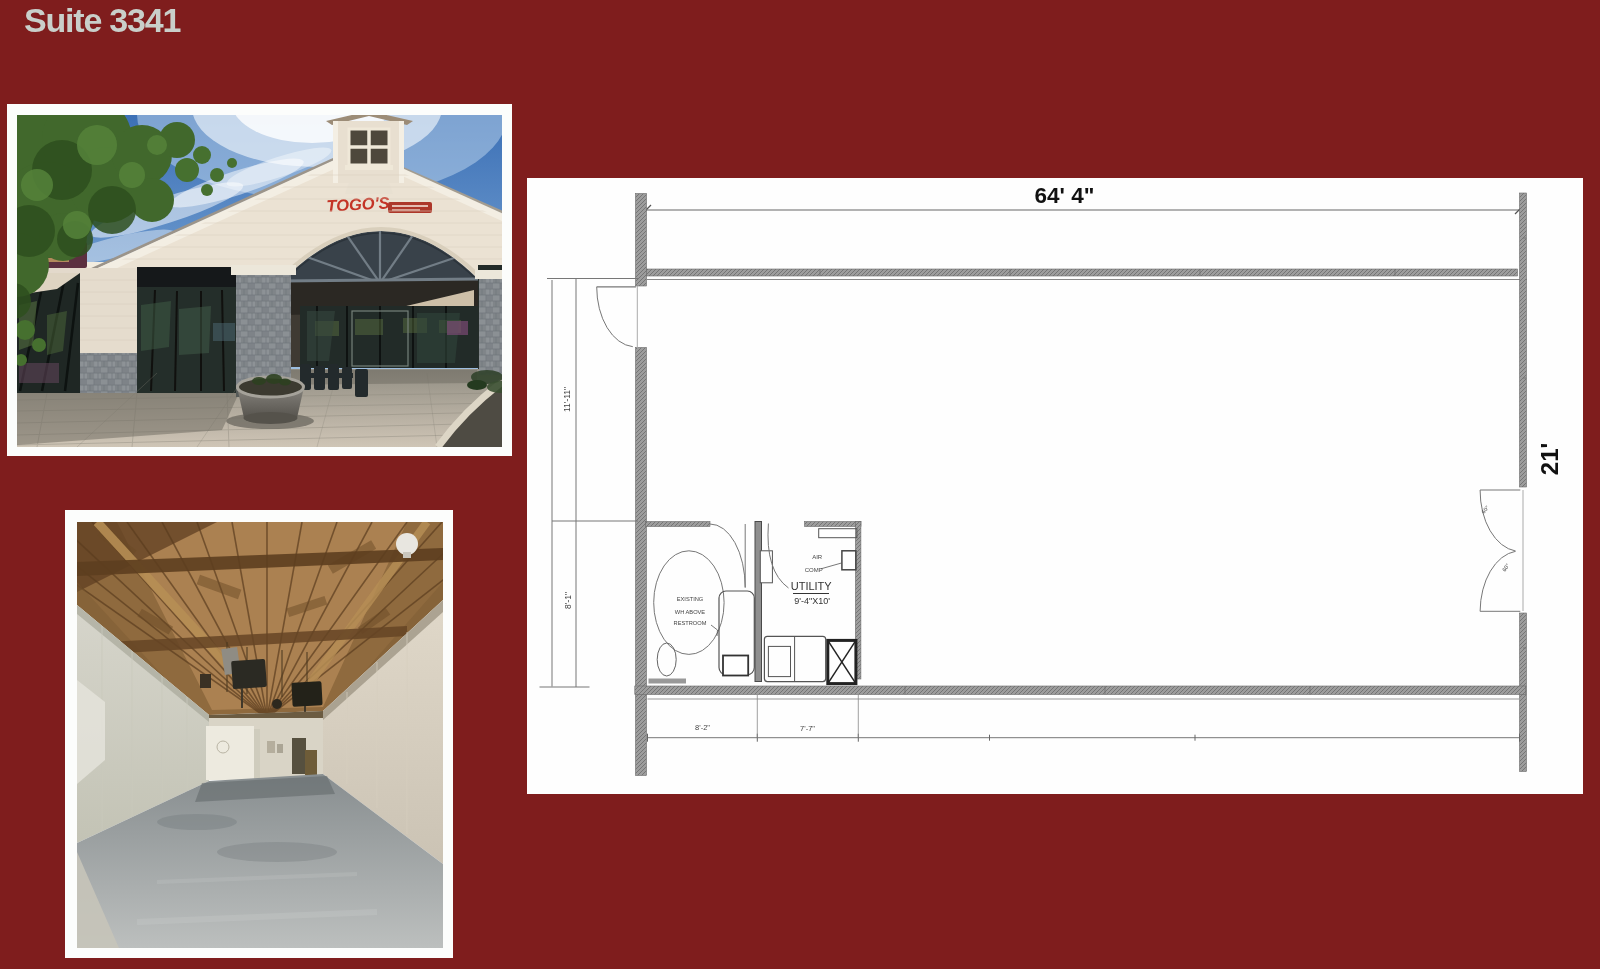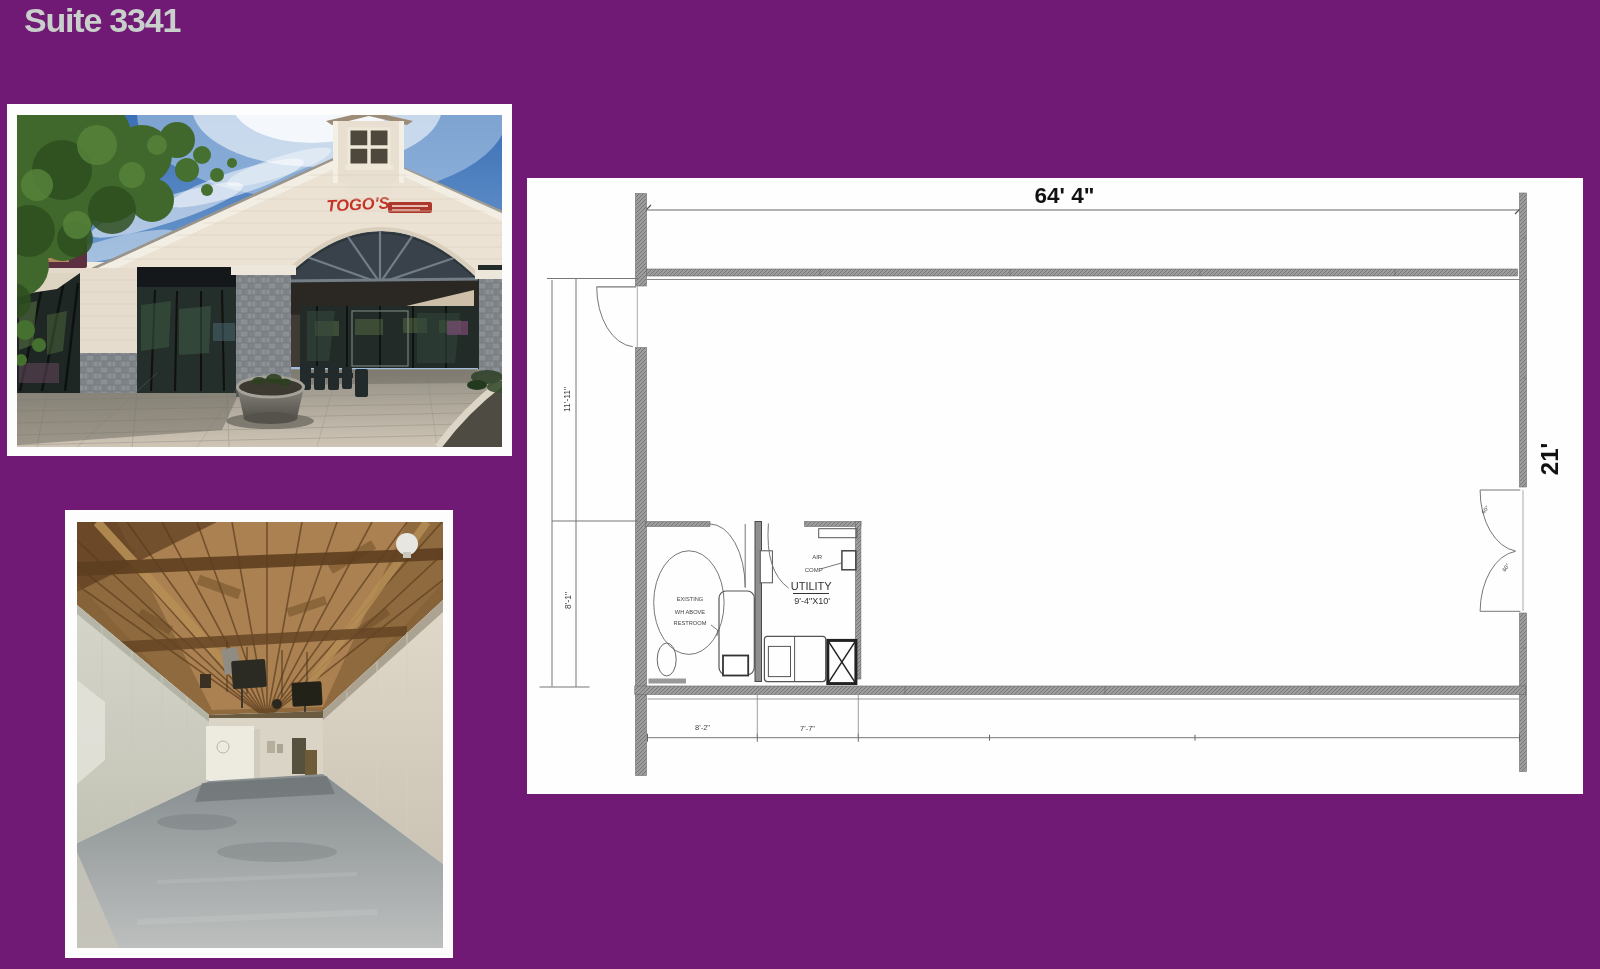--- a/index.html
+++ b/index.html
@@ -1,15 +1,15 @@
 <!DOCTYPE html>
 <html><head><meta charset="utf-8">
 <style>
  html,body{margin:0;padding:0}
- #page{position:relative;width:1600px;height:969px;background:#701a75;overflow:hidden;font-family:"Liberation Sans",sans-serif}
+ #page{position:relative;width:1600px;height:969px;background:#7f1d1d;overflow:hidden;font-family:"Liberation Sans",sans-serif}
  .abs{position:absolute}
 </style></head>
 <body>
 <div id="page">
 
 <div class="abs" style="left:24px;top:1px;font-size:34px;font-weight:bold;color:#c9cfca;letter-spacing:-1.2px">Suite 3341</div>
 
 <div class="abs" style="left:7px;top:104px;width:505px;height:352px;background:#fcfdfc">
 <svg class="abs" style="left:10px;top:11px" width="485" height="332" viewBox="0 0 485 332">
 <defs>

